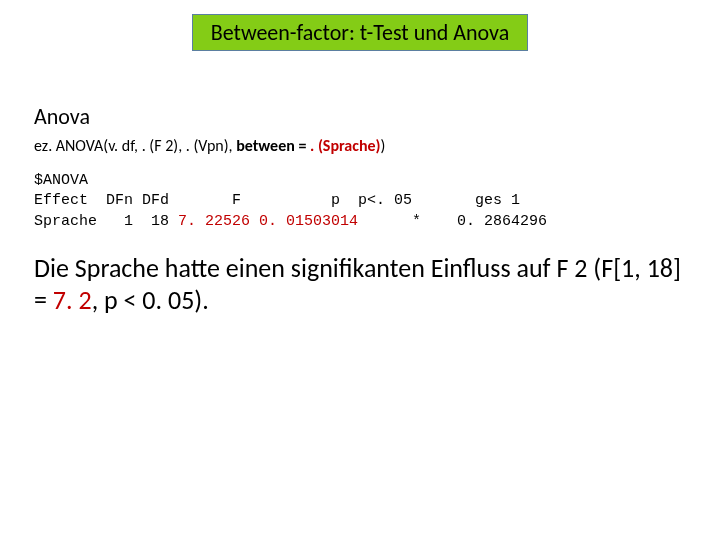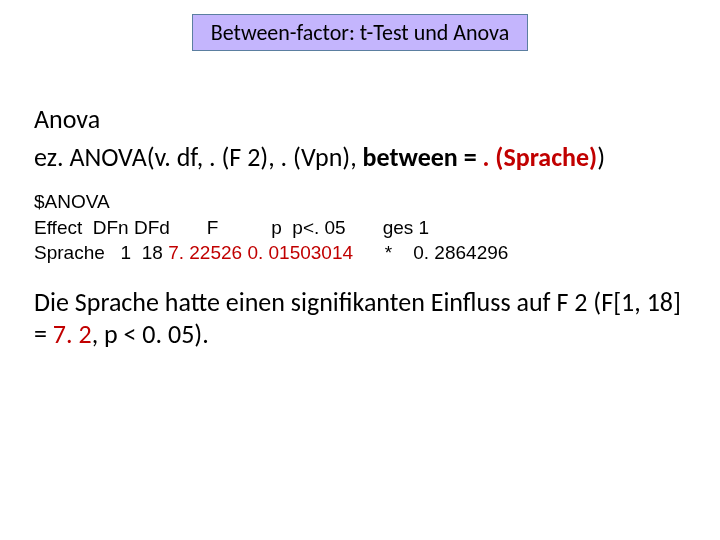--- a/index.html
+++ b/index.html
@@ -14,46 +14,46 @@
   }
   .slide {
     position: relative;
     width: 720px;
     height: 540px;
     padding: 14px 34px 0 34px;
     box-sizing: border-box;
   }
   .title-box {
     border: 1px solid #5b7fa0;
-    background: #c4b5fd;
+    background: #84cc16;
     padding: 4px 18px;
     margin: 0 auto 52px auto;
     width: fit-content;
   }
   .title-box span {
     font-size: 22px;
     font-weight: 400;
     color: #000;
   }
   .section-heading {
-    font-size: 26px;
+    font-size: 22px;
     font-weight: 400;
     margin: 0 0 6px 0;
     color: #000;
   }
   .code-line {
-    font-size: 26px;
+    font-size: 16px;
     font-weight: 400;
     margin: 0 0 16px 0;
   }
   .code-line .accent-red { color: #c10000; font-weight: 700; }
   .code-line .accent-bold { font-weight: 700; }
   .output-block {
-    font-family: Liberation Sans, sans-serif;
-    font-size: 19px;
+    font-family: Liberation Mono, monospace;
+    font-size: 15px;
     line-height: 1.35;
     margin: 0 0 20px 0;
     white-space: pre;
   }
   .output-block .stat-red { color: #c10000; }
   .conclusion {
     font-size: 26px;
     line-height: 1.25;
     margin: 0;
     font-weight: 400;

